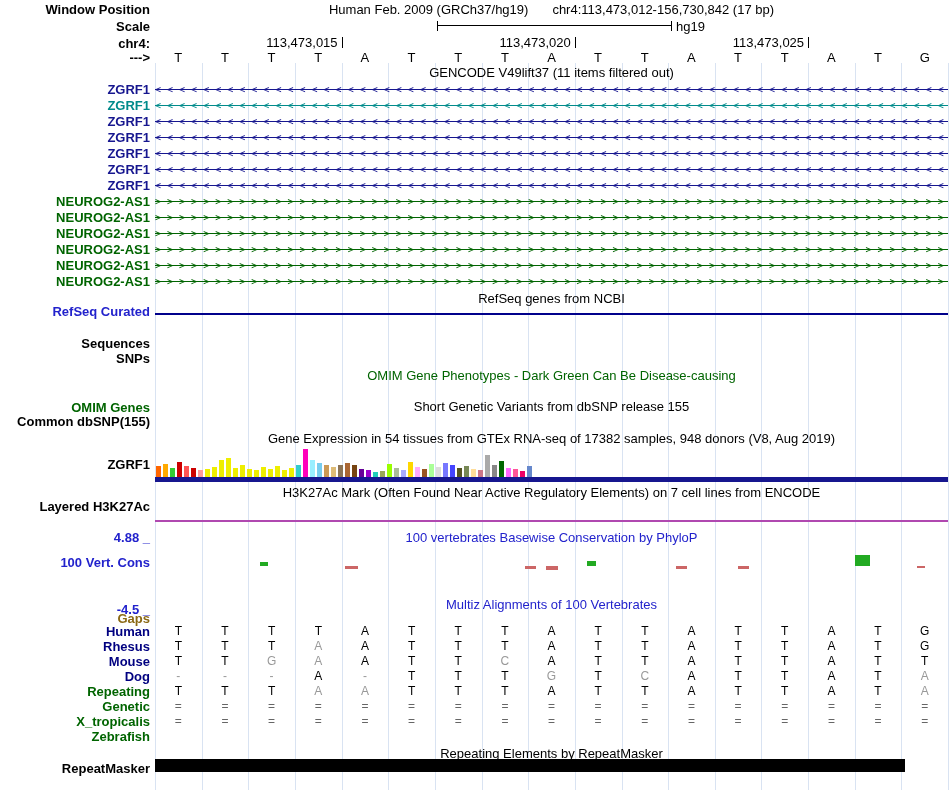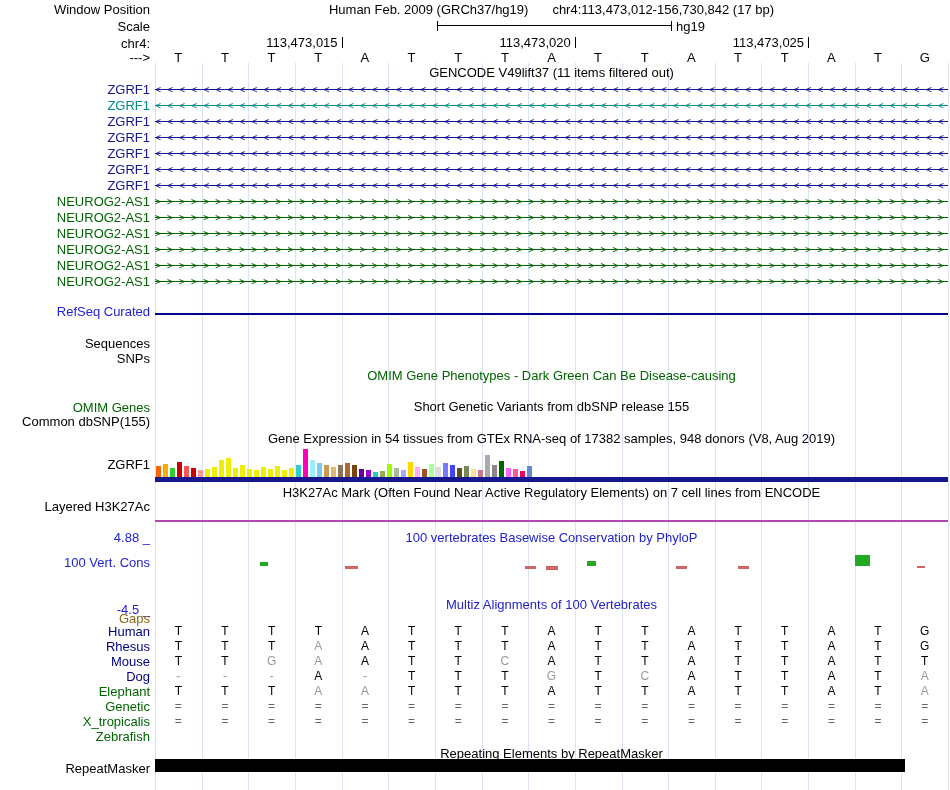--- a/index.html
+++ b/index.html
@@ -1,19 +1,19 @@
 <!DOCTYPE html>
 <html style="--blue-text: #2222CC; --green-text: #006400; --olive-text: #8B6914; --guide: #D9E3F2; --purple-line: #B048B0; --refseq-line: #00008B; --gtex-underline: #16168F; --repeat-bar: #000000; --letter-grey: #999999; --dim-letter: #666666;"><head>
 <meta charset="utf-8">
 <style>
   html,body{margin:0;padding:0;background:#fff;}
   body{font-family:"Liberation Sans",sans-serif;color:#000;}
   #screen{position:relative;width:950px;height:790px;background:#fff;overflow:hidden;}
   .abs{position:absolute;font-size:13px;line-height:15px;white-space:nowrap;}
-  .lbl{position:absolute;left:0;width:150px;text-align:right;font-size:13px;line-height:15px;white-space:nowrap;}
+  .lbl{position:absolute;left:0;width:150px;text-align:right;font-size:13px;line-height:15px;white-space:nowrap;font-weight:bold;}
   .ctitle{position:absolute;left:155px;width:793px;text-align:center;font-size:13px;line-height:15px;white-space:nowrap;}
   .rtext{position:absolute;text-align:right;font-size:13px;line-height:15px;}
   .blue{color:var(--blue-text,#2222CC);}
   .green{color:var(--green-text,#006400);}
   .olive{color:var(--olive-text,#8B6914);}
   .guide{position:absolute;top:63px;height:727px;width:1px;background:var(--guide,#D9E3F2);}
   .coordnum{position:absolute;top:36px;width:120px;text-align:right;font-size:13px;line-height:14px;}
   .coordtick{position:absolute;top:37px;width:1px;height:11px;background:#000;}
   .baseletter{position:absolute;top:50px;width:24px;margin-left:-12px;text-align:center;font-size:13px;line-height:15px;}
   .scalebar{position:absolute;left:437px;top:21px;width:233px;height:10px;border-left:1px solid #000;border-right:1px solid #000;
@@ -59,20 +59,21 @@
 
   <div class="lbl" style="top:19px">Scale</div>
   <div class="scalebar"></div>
   <div class="abs" style="top:19px;left:676px">hg19</div>
 
   <div class="lbl" style="top:36px">chr4:</div>
   <div class="lbl" style="top:50px">---&gt;</div>
 
   <div class="ctitle" style="top:65px">GENCODE V49lift37 (11 items filtered out)</div>
 
+  <div class="ctitle" style="top:291px">RefSeq genes from NCBI</div>
   <div class="lbl blue" style="top:304px">RefSeq Curated</div>
   <div class="hline" style="top:313px;height:2px;background:var(--refseq-line,#00008B)"></div>
 
   <div class="lbl" style="top:336px">Sequences</div>
   <div class="lbl" style="top:351px">SNPs</div>
 
   <div class="ctitle green" style="top:368px">OMIM Gene Phenotypes - Dark Green Can Be Disease-causing</div>
   <div class="lbl green" style="top:400px">OMIM Genes</div>
 
   <div class="ctitle" style="top:399px">Short Genetic Variants from dbSNP release 155</div>
@@ -326,21 +327,21 @@
       <span class="mletter" style="left: 396.5px; color: rgb(153, 153, 153);">G</span>
       <span class="mletter" style="left: 443.1px; color: rgb(0, 0, 0);">T</span>
       <span class="mletter" style="left: 489.8px; color: rgb(153, 153, 153);">C</span>
       <span class="mletter" style="left: 536.4px; color: rgb(0, 0, 0);">A</span>
       <span class="mletter" style="left: 583.1px; color: rgb(0, 0, 0);">T</span>
       <span class="mletter" style="left: 629.7px; color: rgb(0, 0, 0);">T</span>
       <span class="mletter" style="left: 676.4px; color: rgb(0, 0, 0);">A</span>
       <span class="mletter" style="left: 723px; color: rgb(0, 0, 0);">T</span>
       <span class="mletter" style="left: 769.7px; color: rgb(153, 153, 153);">A</span>
     </div>
-    <div class="lbl" style="top: 684px; color: rgb(0, 100, 0);">Elephant</div>
+    <div class="lbl" style="top: 684px; color: rgb(0, 100, 0);">Repeating</div>
     <div class="mzrow" style="top: 684px;">
       <span class="mletter" style="left: 23.3px; color: rgb(0, 0, 0);">T</span>
       <span class="mletter" style="left: 70px; color: rgb(0, 0, 0);">T</span>
       <span class="mletter" style="left: 116.6px; color: rgb(0, 0, 0);">T</span>
       <span class="mletter" style="left: 163.3px; color: rgb(153, 153, 153);">A</span>
       <span class="mletter" style="left: 209.9px; color: rgb(153, 153, 153);">A</span>
       <span class="mletter" style="left: 256.6px; color: rgb(0, 0, 0);">T</span>
       <span class="mletter" style="left: 303.2px; color: rgb(0, 0, 0);">T</span>
       <span class="mletter" style="left: 349.9px; color: rgb(0, 0, 0);">T</span>
       <span class="mletter" style="left: 396.5px; color: rgb(0, 0, 0);">A</span>

